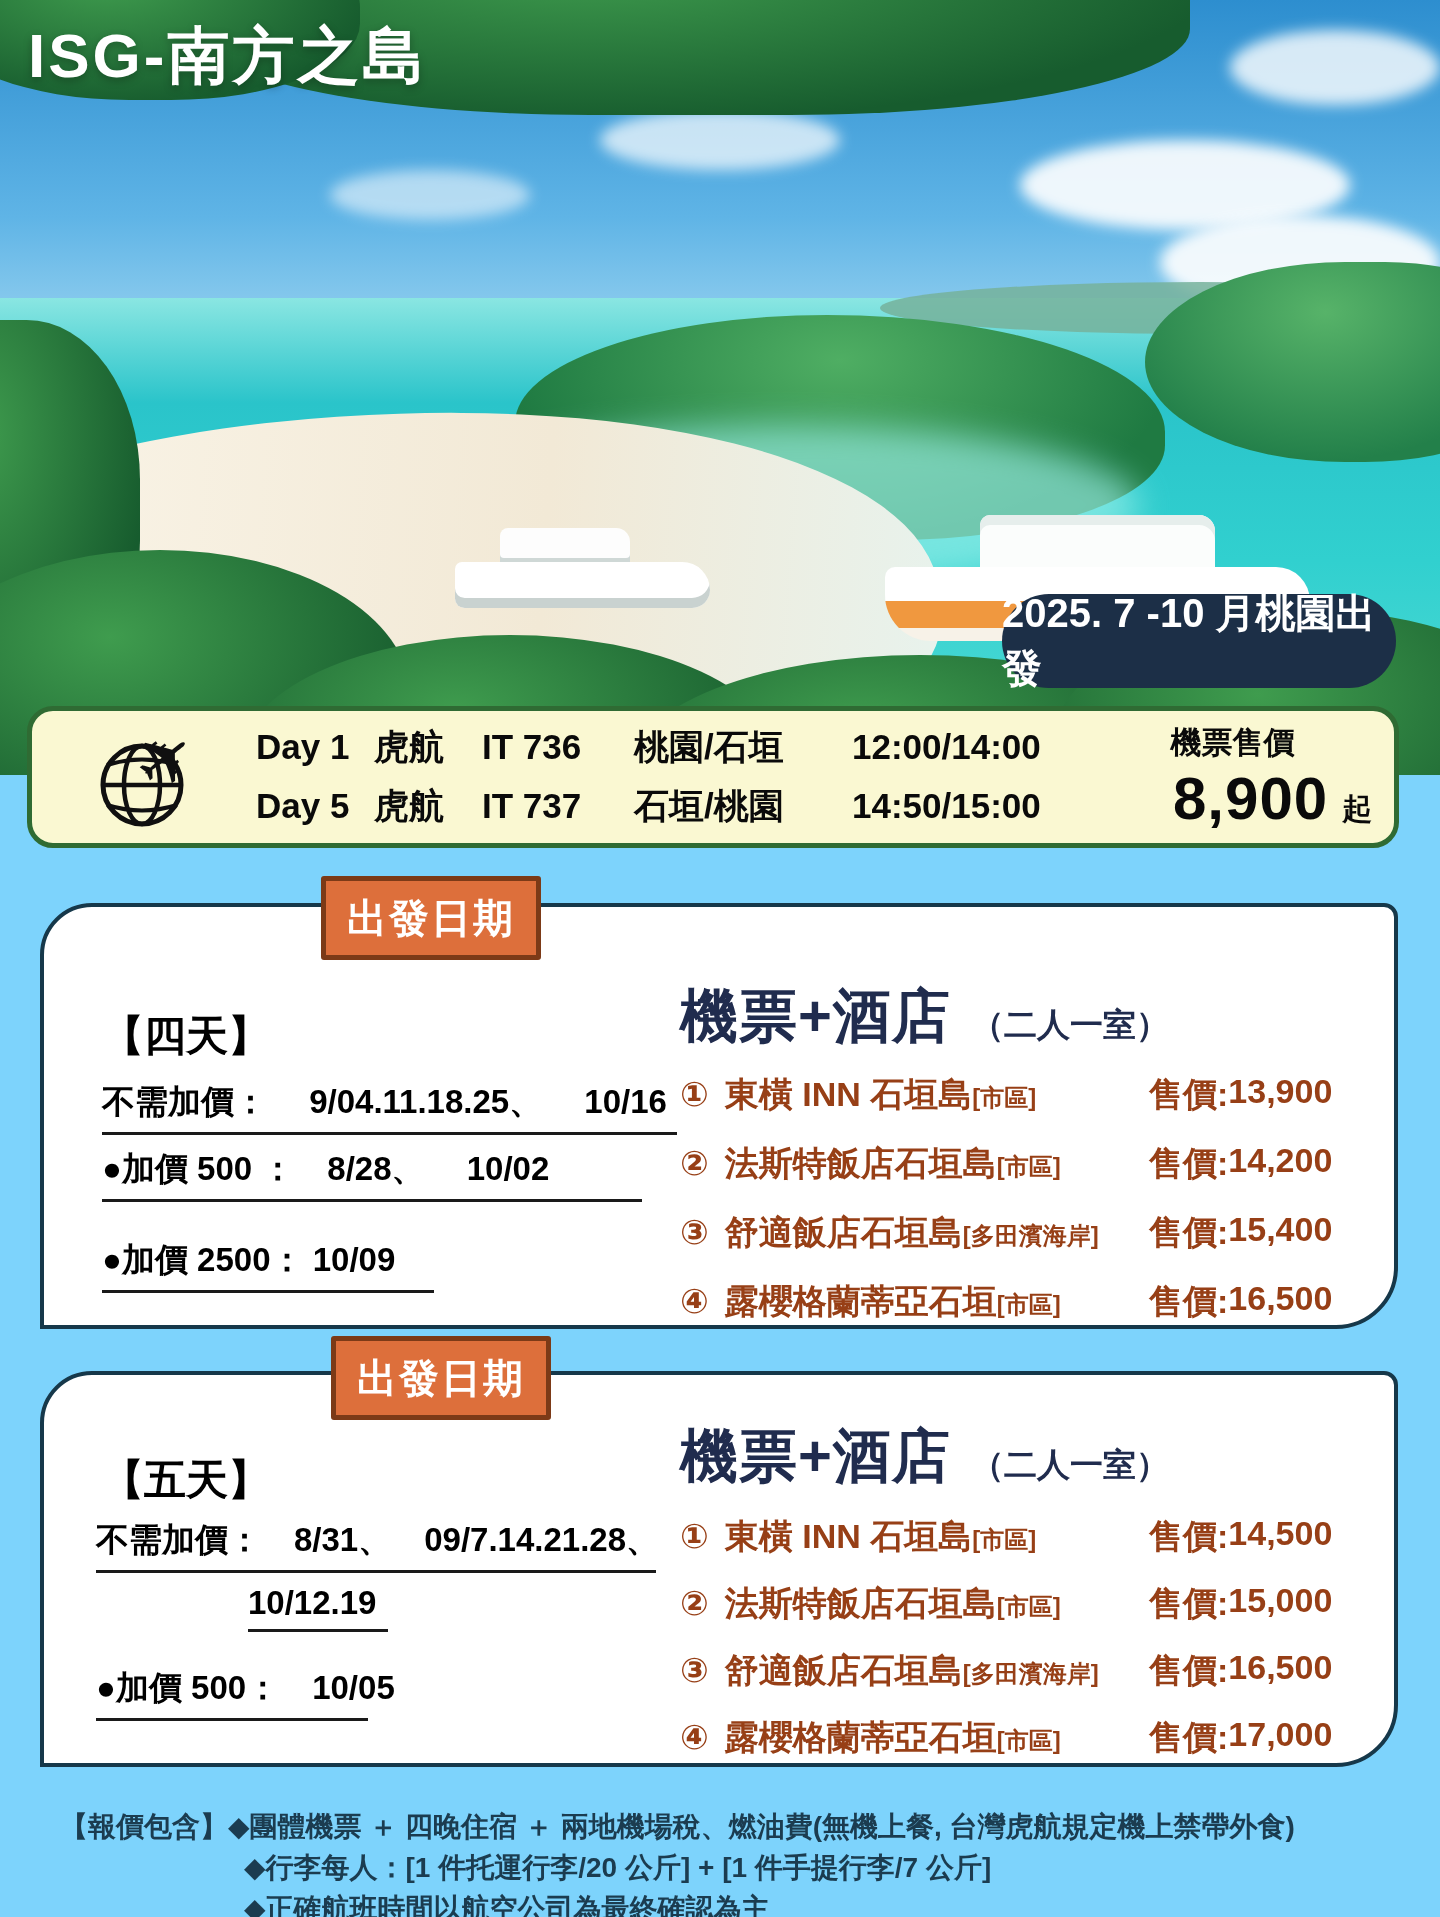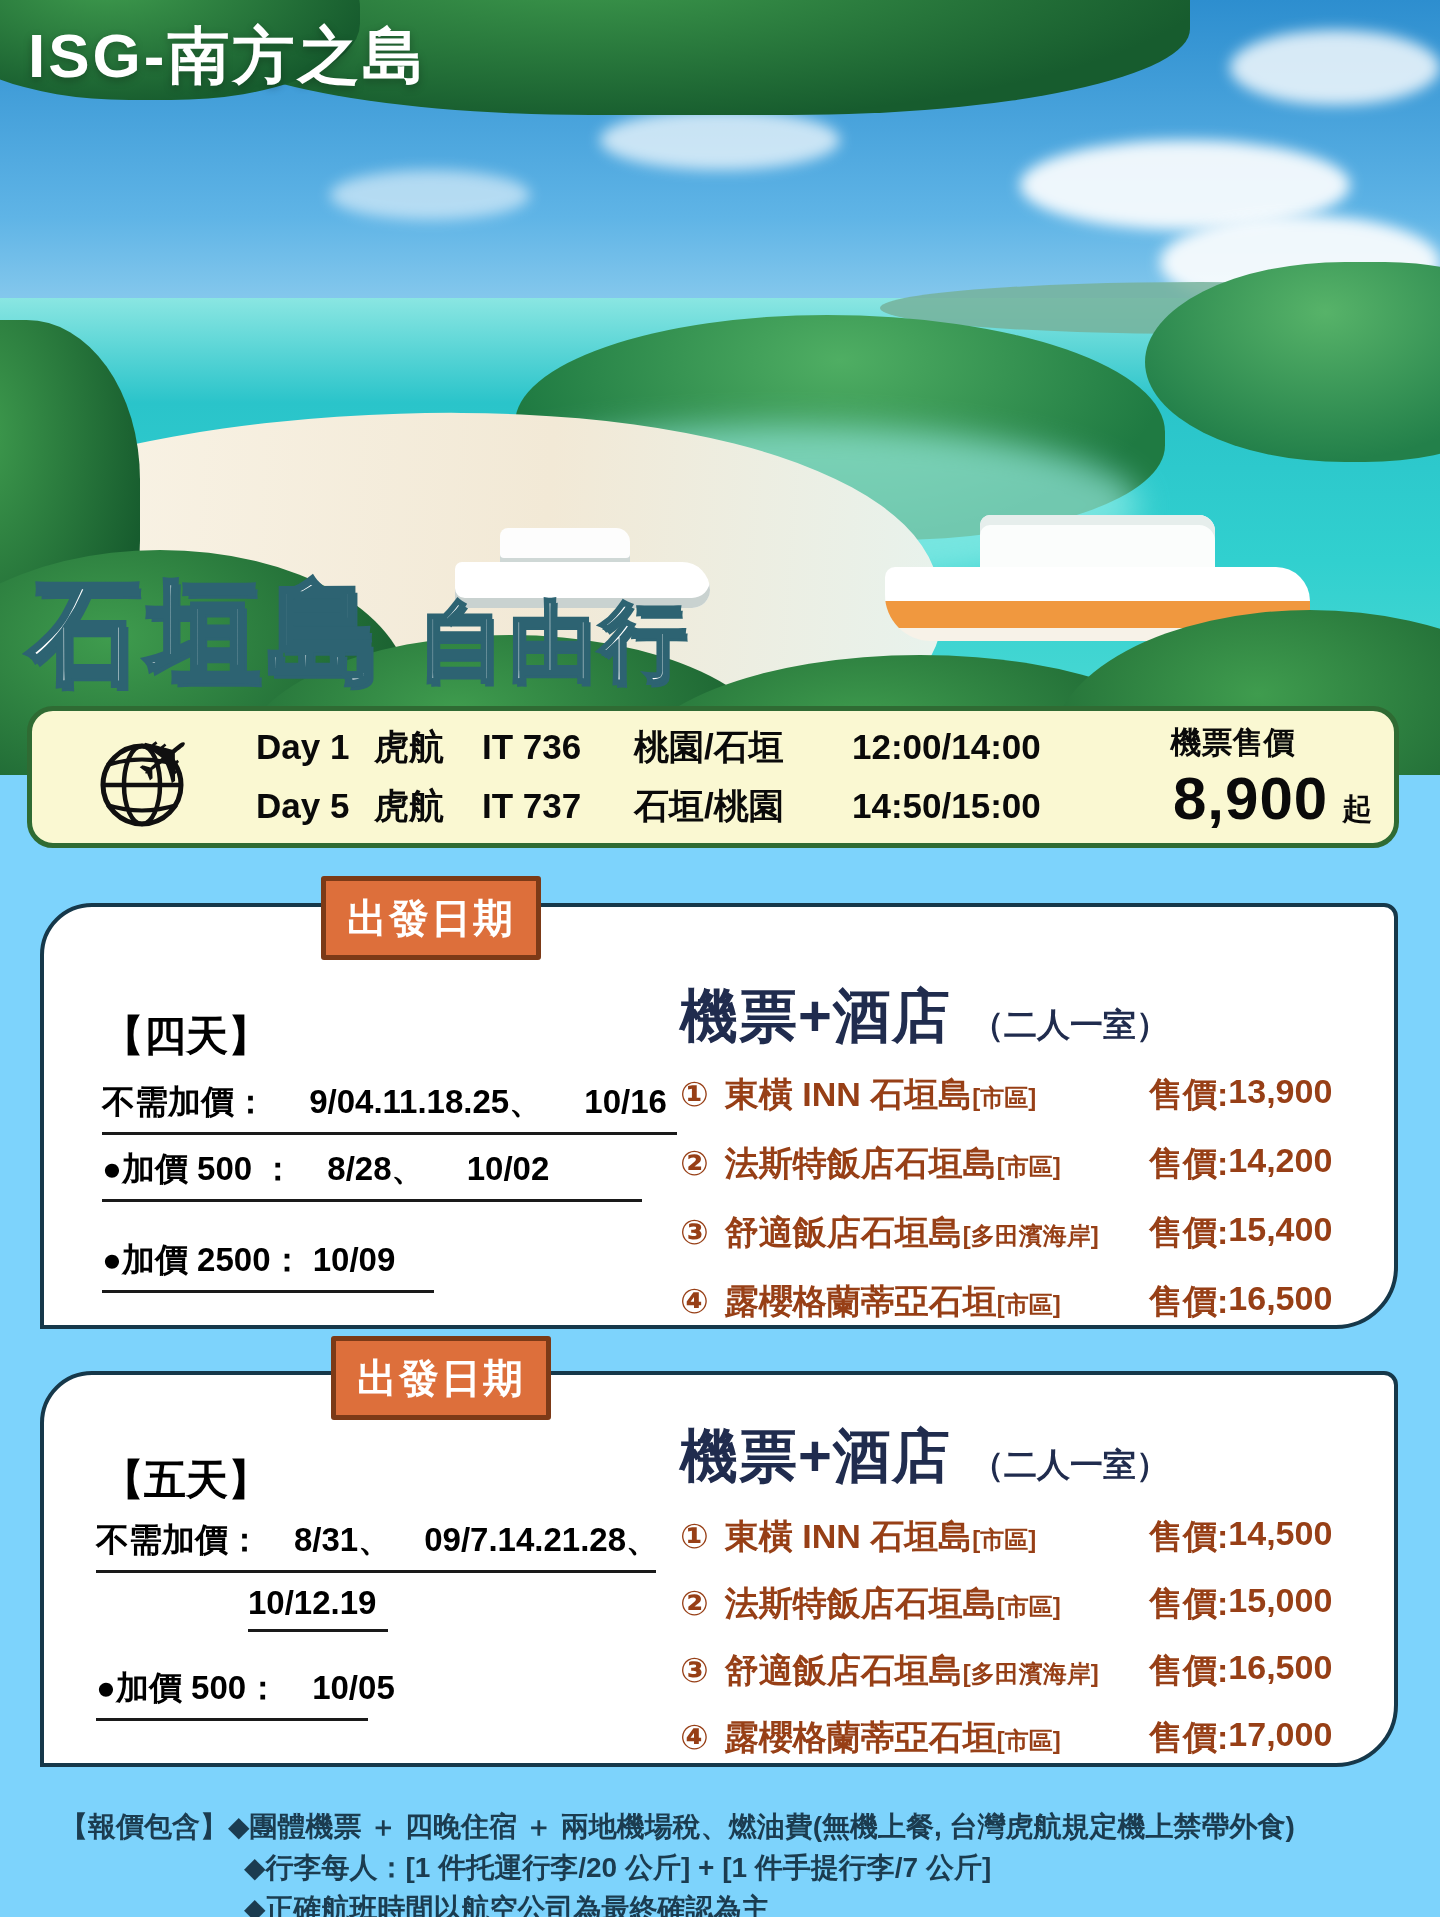--- a/index.html
+++ b/index.html
@@ -160,24 +160,21 @@
     </div>
     <div class="bush b5"></div>
     <div class="bush b1"></div>
     <div class="bush b2"></div>
     <div class="bush b3"></div>
     <div class="bush b4"></div>
     <div class="bush canopy1"></div>
     <div class="bush canopy2"></div>
 
     <div id="brand-title">ISG-南方之島</div>
-    <div id="hero-title">
-      <span class="ht-main">石垣島</span>
-      <span class="ht-sub">自由行</span>
-    </div>
+    <div id="depart-badge">2025. 7 -10 月桃園出發</div>
   </div>
 
   <div id="flight-box">
     <svg id="flight-icon" width="118" height="112" viewBox="0 0 118 112">
       <circle cx="52" cy="64" r="39" fill="none" stroke="#101010" stroke-width="5"></circle>
       <ellipse cx="52" cy="64" rx="18" ry="39" fill="none" stroke="#101010" stroke-width="4.5"></ellipse>
       <line x1="13" y1="64" x2="91" y2="64" stroke="#101010" stroke-width="4.5"></line>
       <path d="M17 44 Q52 33 87 44" fill="none" stroke="#101010" stroke-width="4"></path>
       <path d="M17 84 Q52 95 87 84" fill="none" stroke="#101010" stroke-width="4"></path>
       <text x="46" y="62" font-size="70" fill="#101010" transform="rotate(-38 76 38)">✈</text>

